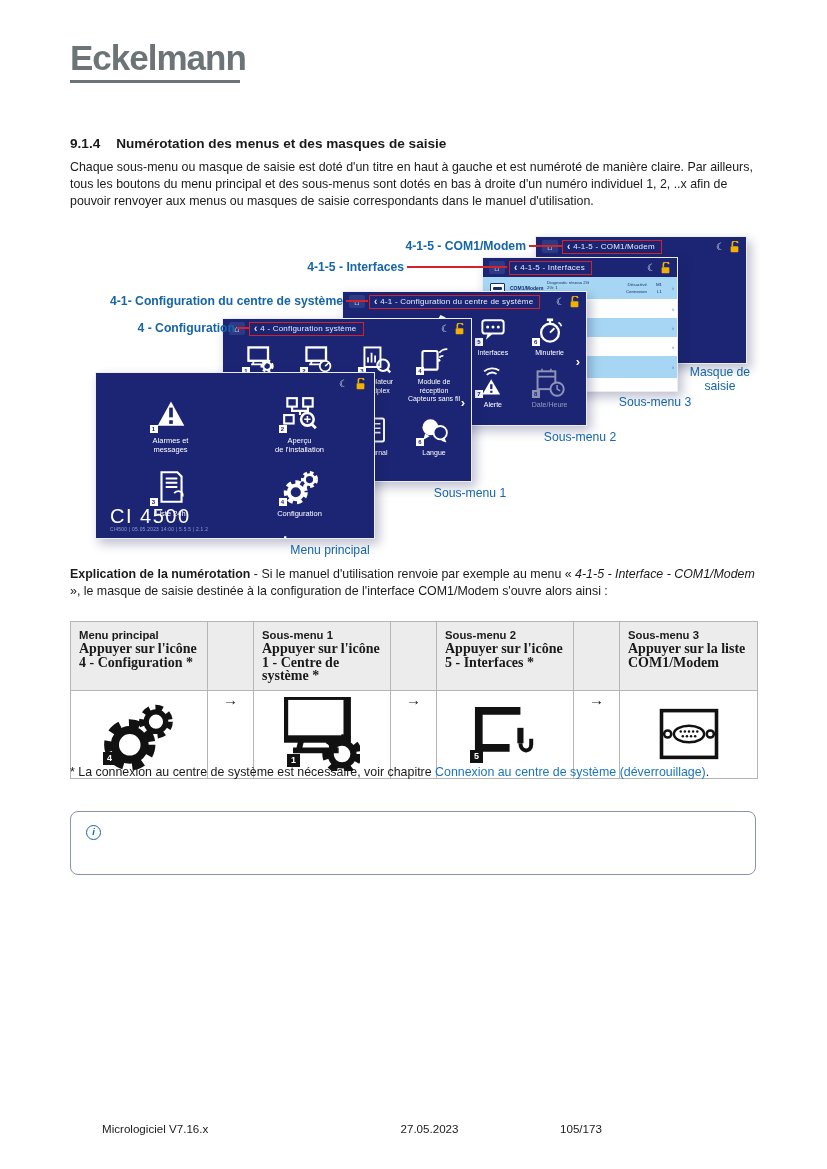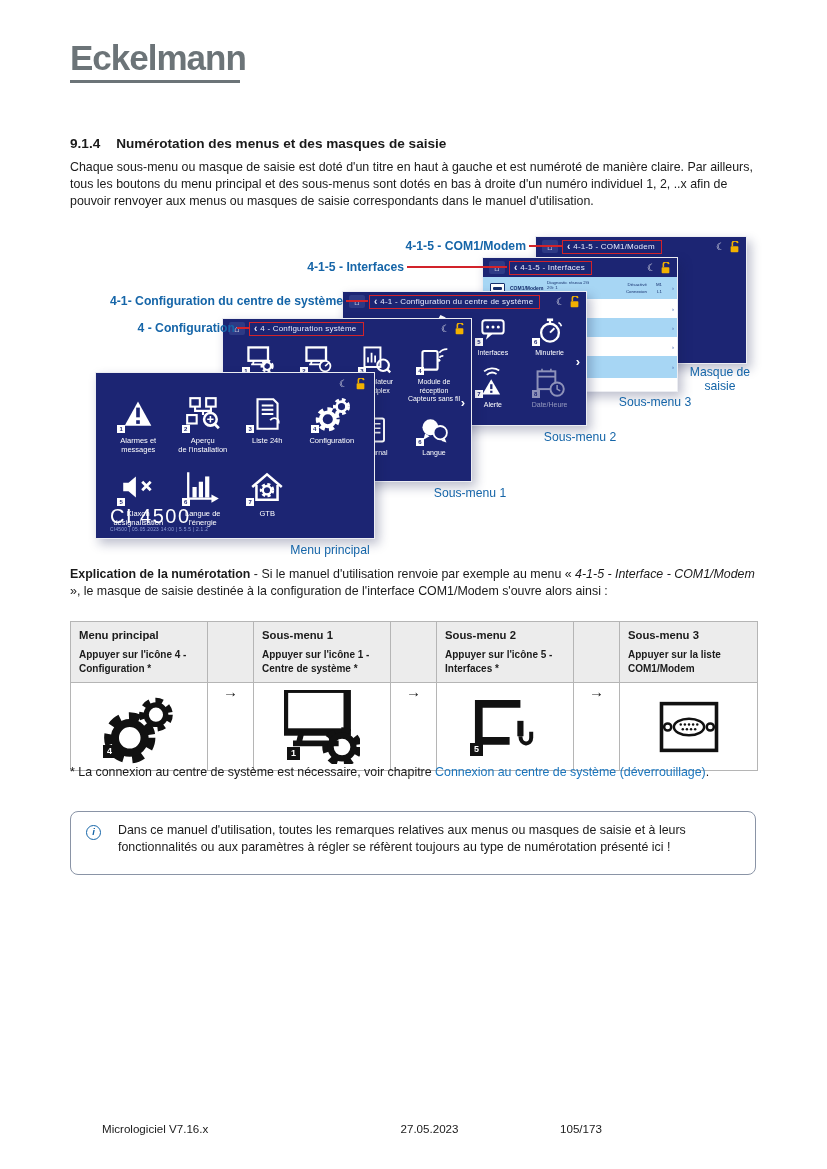--- a/index.html
+++ b/index.html
@@ -34,21 +34,21 @@
   .lock{flex:0 0 auto;}
 
   
   .tile{display:flex; flex-direction:column; align-items:center; gap:3px;}
   .ticon{position:relative; width:38px; height:38px;}
   .ticon.small{width:32px; height:32px;}
   .ticon svg{width:100%; height:100%; color:#fff; display:block;}
   .badge{position:absolute; left:-2px; bottom:0; width:8px; height:8px; background:#fff; color:var(--navy); font-size:6px; line-height:8px; text-align:center; font-weight:bold;}
   .tlabel{font-size:7.5px; line-height:9px; color:#fff; text-align:center; white-space:pre-line; max-width:70px;}
   .tlabel.small{font-size:7px; line-height:8.5px;}
-  .pgrid{position:absolute; left:10px; right:10px; top:22px; display:grid; grid-template-columns:repeat(4,1fr); row-gap:14px; justify-items:center;}
+  .pgrid{position:absolute; left:10px; right:10px; top:22px; display:grid; grid-template-columns:repeat(2,1fr); row-gap:14px; justify-items:center;}
   .mp-top{position:absolute; right:8px; top:5px; display:flex; gap:7px; align-items:center;}
   .brand{position:absolute; left:14px; bottom:6px; color:#fff;}
   .brand-name{font-size:20px; font-weight:300; letter-spacing:1.5px; line-height:1.1;}
   .brand-sub{font-size:4.8px; color:#93a0d6; letter-spacing:.3px;}
   .g1{position:absolute; left:8px; right:8px; top:24px; display:grid; grid-template-columns:repeat(4,1fr); row-gap:10px; justify-items:center;}
   .g2{position:absolute; left:8px; right:8px; top:22px; display:grid; grid-template-columns:repeat(4,1fr); row-gap:8px; justify-items:center;}
   .next{position:absolute; color:#fff; font-weight:bold; font-size:13px;}
   .dim{opacity:.5;}
 
   
@@ -69,21 +69,21 @@
   .cline{position:absolute; height:2.4px; background:var(--red); z-index:7;}
 
   
   .explanation{position:absolute; left:70px; top:566px; width:692px; font-size:12.4px; line-height:17px;}
 
   
   .steps{position:absolute; left:70px; top:621px; width:687px; border-collapse:collapse; table-layout:fixed;}
   .steps td{border:1px solid #b5b5b5; vertical-align:top;}
   .steps .hd{background:#ececec; padding:7px 8px; height:56px;}
   .hd .h1{font-size:11.3px; font-weight:bold;}
-  .hd .h2{font-size:10px; font-weight:bold; margin-top:7px; line-height:13.5px;}
+  .hd .h2{font-size:14px; font-weight:bold; margin-top:1px; line-height:13.5px;font-family:Liberation Serif, serif;}
   .steps .bd{height:88px; background:#fff; vertical-align:middle;}
   .icwrap{position:relative; width:76px; margin:0 auto;}
   .icwrap svg{display:block; margin:0 auto; color:#111;}
   .tbadge{position:absolute; background:#111; color:#fff; font-size:9px; width:13px; height:13px; line-height:13px; text-align:center; font-weight:bold;}
   .arrowcell{text-align:center; font-size:15px; vertical-align:middle;}
 
   
   .footnote{position:absolute; left:70px; top:764px; width:692px; font-size:12.4px; line-height:17px;}
   .link{color:var(--link); cursor:pointer;text-align:right;}
   .notebox{position:absolute; left:70px; top:811px; width:686px; min-height:64px; border:1px solid #8a94a6; border-radius:8px; padding:10px 16px 10px 47px; font-size:12.4px; line-height:17.2px;}
@@ -593,21 +593,20 @@
     </tr>
   </tbody>
     </table>
 
   <p class="footnote">
     <span>* La connexion au centre de système est nécessaire, voir chapitre </span><a class="link">Connexion au centre de système (déverrouillage)</a><span>.</span>
   </p>
 
   <div class="notebox">
     <span class="info-ic">i</span>
-    <span>Dans ce manuel d'utilisation, toutes les remarques relatives aux menus ou masques de saisie et à leurs fonctionnalités ou aux paramètres à régler se réfèrent toujours au type de numérotation présenté ici !</span>
   </div>
 
   <div class="footer">
     <span>Micrologiciel V7.16.x</span>
     <span class="f-c">27.05.2023</span>
     <span class="f-r">105/173</span>
   </div>
 
 </div>
 

